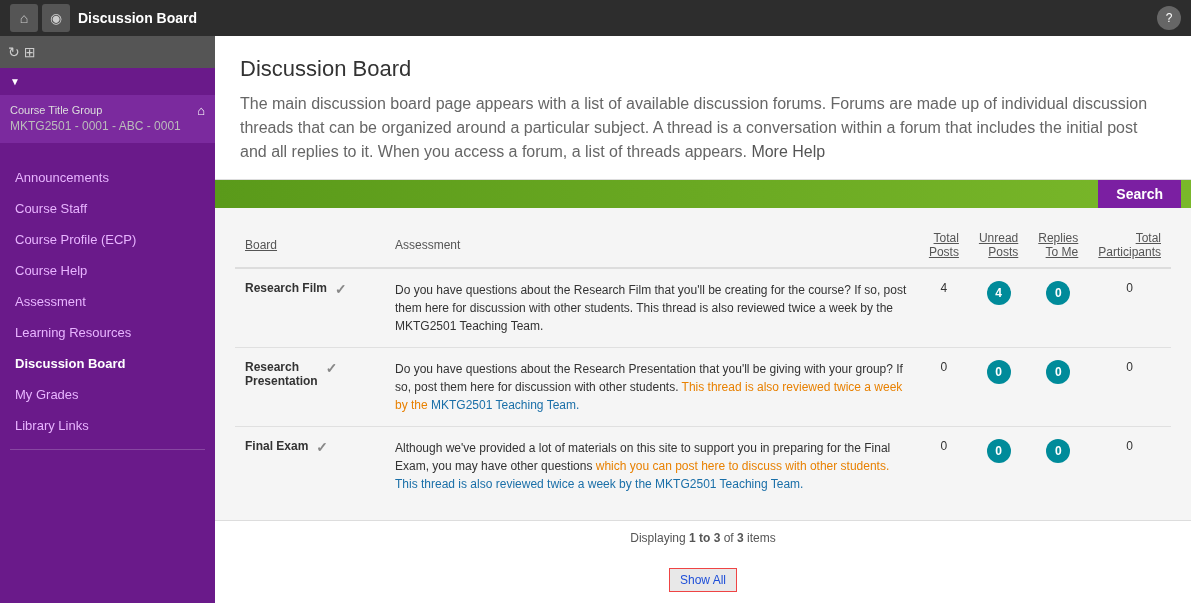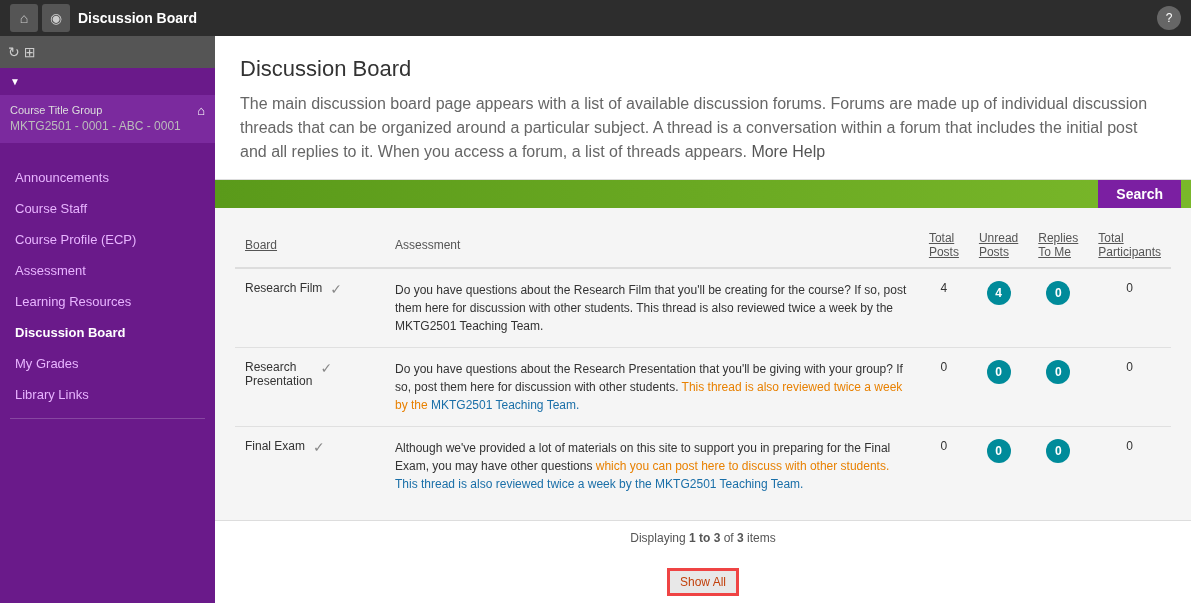--- a/index.html
+++ b/index.html
@@ -42,37 +42,37 @@
     
     .search-banner { background: linear-gradient(to right, #5a9a1a, #7ab82a); height: 44px; display: flex; align-items: center; justify-content: flex-end; padding: 0 10px; }
     .search-btn { background: #7b1fa2; color: white; border: none; padding: 6px 18px; font-size: 14px; cursor: pointer; font-weight: bold; }
 
     
     .table-area { padding: 15px 20px; flex: 1; }
     .forum-table { width: 100%; border-collapse: collapse; }
     .forum-table thead tr { border-bottom: 2px solid #ddd; }
     .forum-table th { padding: 8px 10px; text-align: left; color: #555; font-weight: normal; font-size: 12px; }
     .forum-table th a { color: #555; text-decoration: underline; cursor: pointer; }
-    .forum-table th.num { text-align: left; }
+    .forum-table th.num { text-align: right; }
     .forum-table tbody tr { border-bottom: 1px solid #e0e0e0; }
     .forum-table tbody tr:last-child { border-bottom: none; }
     .forum-table td { padding: 12px 10px; vertical-align: top; font-size: 12px; color: #333; }
     .forum-table td.num { text-align: center; vertical-align: top; }
     .forum-desc { color: #555; line-height: 1.5; }
     .forum-desc .highlight { color: #e88000; }
     .forum-desc .link-text { color: #1a6fa8; }
     .teal-badge { background: #008b9a; color: white; border-radius: 50%; width: 24px; height: 24px; display: inline-flex; align-items: center; justify-content: center; font-size: 12px; font-weight: bold; }
     .forum-icon { color: #888; font-size: 14px; margin-left: 4px; }
-    .forum-name-cell { display: flex; align-items: flex-start; gap: 4px; min-width: 130px; }
+    .forum-name-cell { display: flex; align-items: flex-start; gap: 4px; min-width: 130px; font-weight: bold; }
 
     
     .pagination-bar { background: white; border-top: 1px solid #ddd; padding: 10px 3px; display: flex; align-items: center; justify-content: flex-end; gap: 23px; flex-direction: column; }
     .pagination-text { color: #555; font-size: 12px; }
     .pagination-text strong { font-weight: bold; }
-    .pag-btn { background: #e8e8e8; border: 3px solid #ef4444; padding: 4px 10px; font-size: 12px; cursor: pointer; color: #c2410c; }
+    .pag-btn { background: #e8e8e8; border: 1px solid #ef4444; padding: 4px 10px; font-size: 12px; cursor: pointer; color: #1d4ed8; }
   </style>
 </head>
 <body>
 
 <div class="top-bar">
   <div class="top-bar-icons">
     <div class="top-bar-icon">⌂</div>
     <div class="top-bar-icon">◉</div>
   </div>
   <div class="top-bar-title">Discussion Board</div>
@@ -95,20 +95,21 @@
       <span class="sidebar-home-icon">⌂</span>
       <div class="sidebar-course-name" style="color:#ddd; font-size:11px; line-height:1.4;">
         Course Title Group<br>
         <span style="color:#bbb; font-size:12px;">MKTG2501 - 0001 - ABC - 0001</span>
       </div>
     </div>
     <div class="sidebar-nav">
       <a class="sidebar-nav-item">Announcements</a>
       <a class="sidebar-nav-item">Course Staff</a>
       <a class="sidebar-nav-item">Course Profile (ECP)</a>
+      <a class="sidebar-nav-item">Course Help</a>
       <a class="sidebar-nav-item">Assessment</a>
       <a class="sidebar-nav-item">Learning Resources</a>
       <a class="sidebar-nav-item active">Discussion Board</a>
       <a class="sidebar-nav-item">My Grades</a>
       <a class="sidebar-nav-item">Library Links</a>
       <div class="sidebar-divider"></div>
     </div>
   </div>
 
   <div class="content">

